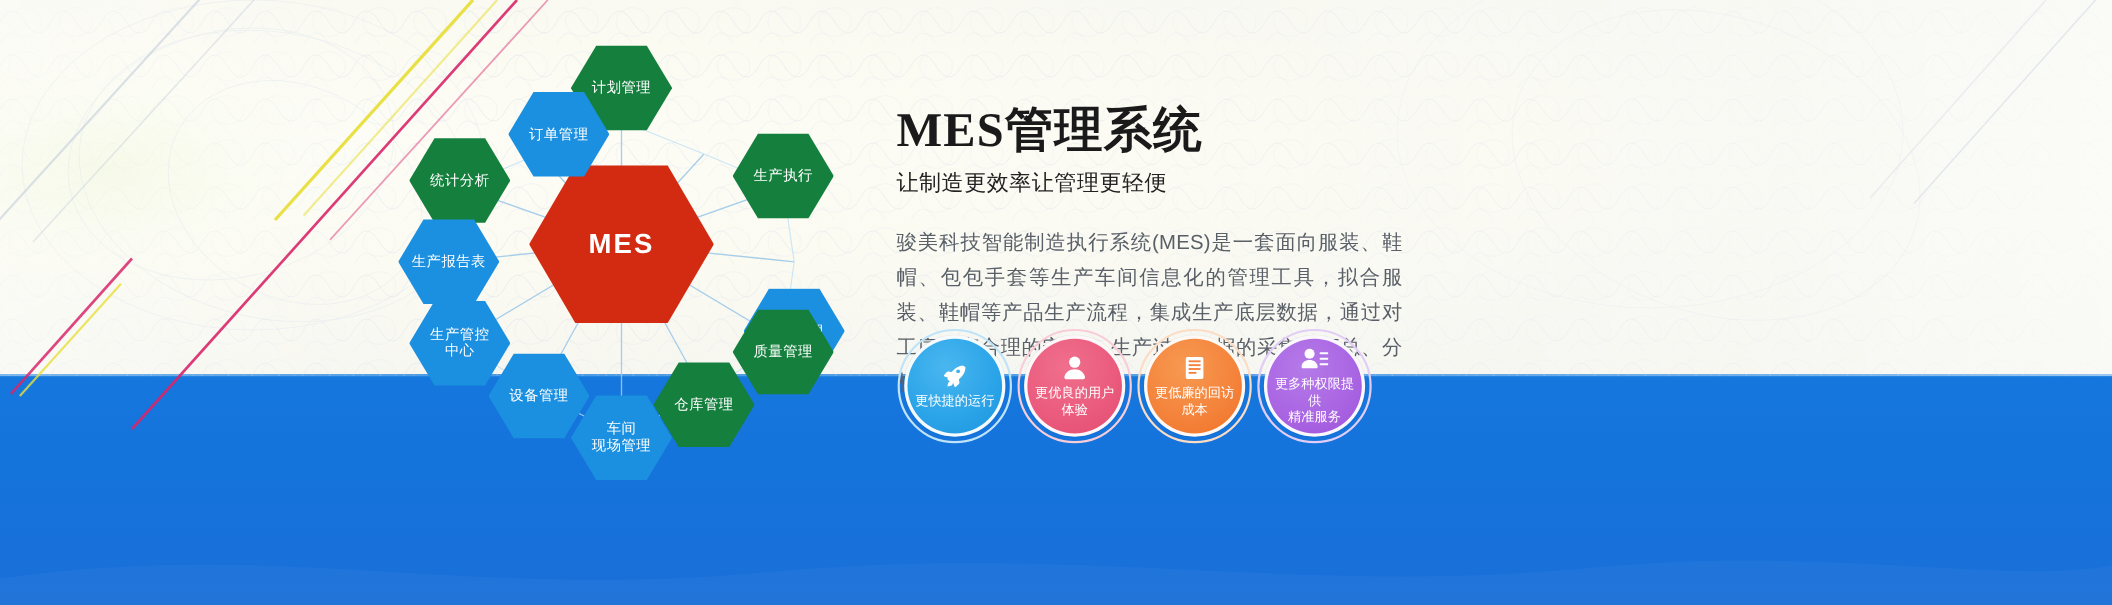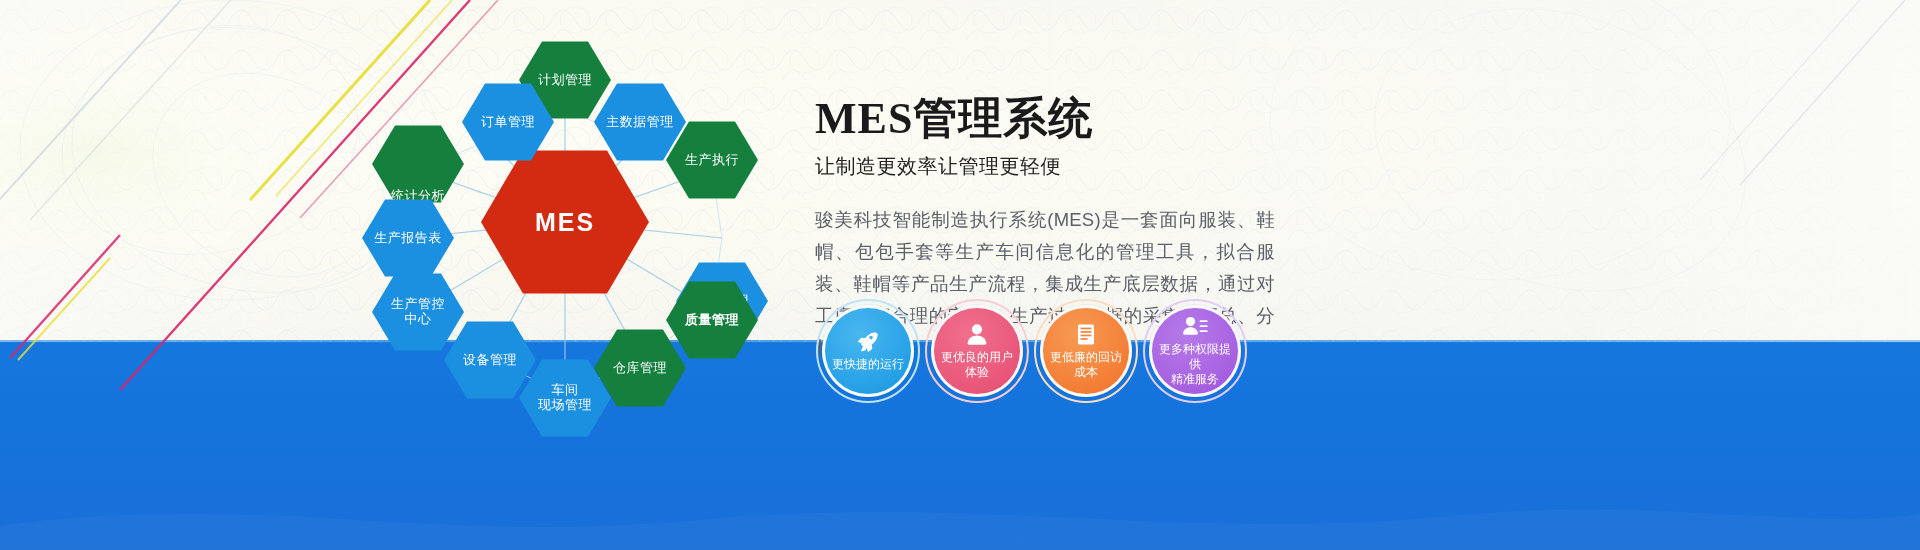--- a/index.html
+++ b/index.html
@@ -211,46 +211,43 @@
     </div>
 
     <div class="hex small green" style="left:189px; top:30px;">
       <span>计划管理</span>
     </div>
 
     <div class="hex small blue" style="left:132px; top:72px;">
       <span>订单管理</span>
     </div>
 
-    <div class="hex small blue" style="left:264px; top:72px;">
-      <span>主数据管理</span>
-    </div>
-
-    <div class="hex small green" style="left:42px; top:114px;align-items:flex-end;">
+
+    <div class="hex small green" style="left:42px; top:114px;">
       <span>统计分析</span>
     </div>
 
     <div class="hex small green" style="left:336px; top:110px;">
       <span>生产执行</span>
     </div>
 
     <div class="hex small blue" style="left:32px; top:188px;">
       <span>生产报告表</span>
     </div>
 
     <div class="hex small blue" style="left:346px; top:204px;margin-top:47px;">
       <span>规范管理</span>
     </div>
 
     <div class="hex small blue" style="left:42px; top:262px;">
       <span class="blabel" style="white-space:pre-line">生产管控
 中心</span>
     </div>
 
-    <div class="hex small green" style="left:336px; top:270px;font-weight:bold;">
+    <div class="hex small green" style="left:336px; top:270px;">
       <span>质量管理</span>
     </div>
 
     <div class="hex small blue" style="left:114px; top:310px;">
       <span>设备管理</span>
     </div>
 
     <div class="hex small green" style="left:264px; top:318px;">
       <span>仓库管理</span>
     </div>

